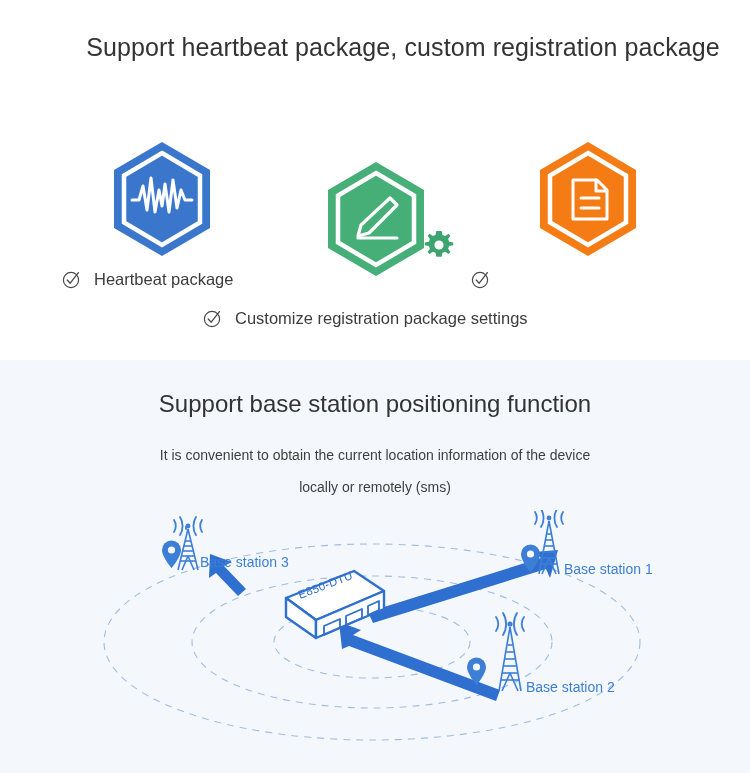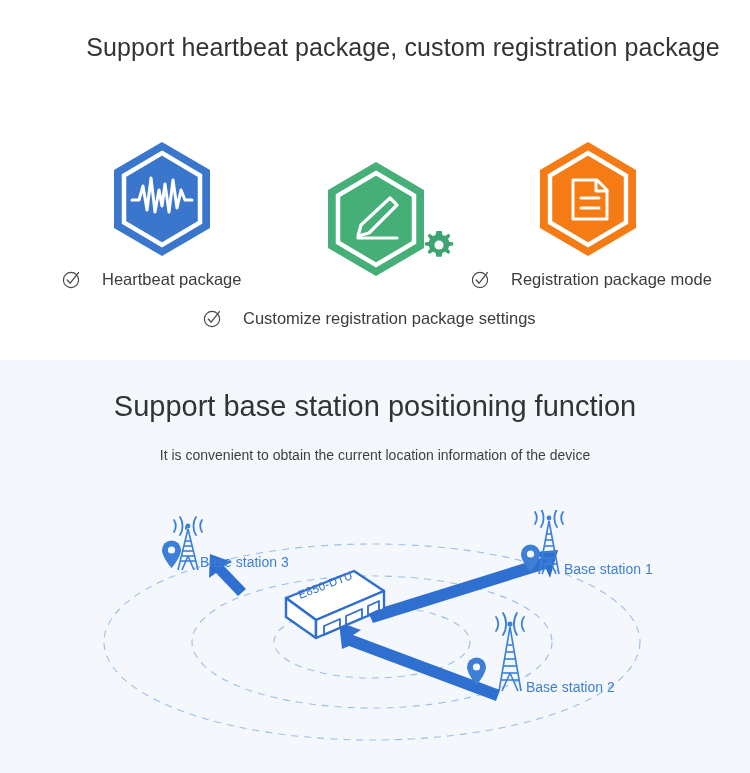--- a/index.html
+++ b/index.html
@@ -68,21 +68,21 @@
     top: 68px;
     width: 34px;
     height: 34px;
   }
 
   
   .check-label {
     position: absolute;
     display: flex;
     align-items: center;
-    gap: 21px;
+    gap: 13px;
     font-size: 16.5px;
     color: #3c3c3c;
     white-space: nowrap;
   }
   #label-heartbeat   { left: 62px;  top: 270px; }
   #label-regmode     { left: 471px; top: 270px; }
   #label-customize   { left: 203px; top: 309px; text-align: center; }
 
   .check-icon { display: block; }
 
@@ -93,21 +93,21 @@
     width: 750px;
     height: 413px;
     background: #f4f8fd;
   }
 
   .pos-title {
     position: absolute;
     left: 0; top: 30px;
     width: 750px;
     text-align: center;
-    font-size: 29px;
+    font-size: 24px;
     color: #333333;
     font-weight: 400;
   }
   .pos-sub {
     position: absolute;
     left: 0; top: 79px;
     width: 750px;
     text-align: center;
     font-size: 14px;
     line-height: 32px;
@@ -205,40 +205,40 @@
     <span>Heartbeat package</span>
   </div>
 
   <div class="check-label" id="label-regmode">
     <span>
       <svg class="check-icon" width="19" height="19" viewBox="0 0 19 19">
         <circle cx="9" cy="10" r="7.6" fill="none" stroke="#4a4a4a" stroke-width="1.2"></circle>
         <polyline points="5.2,10 8.2,13.2 16.4,2.6" fill="none" stroke="#4a4a4a" stroke-width="1.3" stroke-linecap="round" stroke-linejoin="round"></polyline>
       </svg>
     </span>
-    <span>Registration package mode</span>
   </div>
 
   <div class="check-label" id="label-customize">
     <span>
       <svg class="check-icon" width="19" height="19" viewBox="0 0 19 19">
         <circle cx="9" cy="10" r="7.6" fill="none" stroke="#4a4a4a" stroke-width="1.2"></circle>
         <polyline points="5.2,10 8.2,13.2 16.4,2.6" fill="none" stroke="#4a4a4a" stroke-width="1.3" stroke-linecap="round" stroke-linejoin="round"></polyline>
       </svg>
     </span>
     <span>Customize registration package settings</span>
   </div>
 </div>
 
 <div id="section-positioning">
 
   <div class="pos-title">Support base station positioning function</div>
 
   <div class="pos-sub">
     <span class="sl">It is convenient to obtain the current location information of the device</span>
+    <span class="sl">locally or remotely (sms)</span>
   </div>
 
   <div id="diagram">
     <svg width="750" height="250" viewBox="0 0 750 250">
 
       <g fill="none" stroke="#9dbde8" stroke-width="1.1">
         <ellipse cx="372" cy="132" rx="268" ry="98" stroke-dasharray="7 6"></ellipse>
         <ellipse cx="372" cy="132" rx="180" ry="66" stroke-dasharray="7 6"></ellipse>
         <ellipse cx="372" cy="132" rx="98" ry="36" stroke-dasharray="7 6"></ellipse>
       </g>

